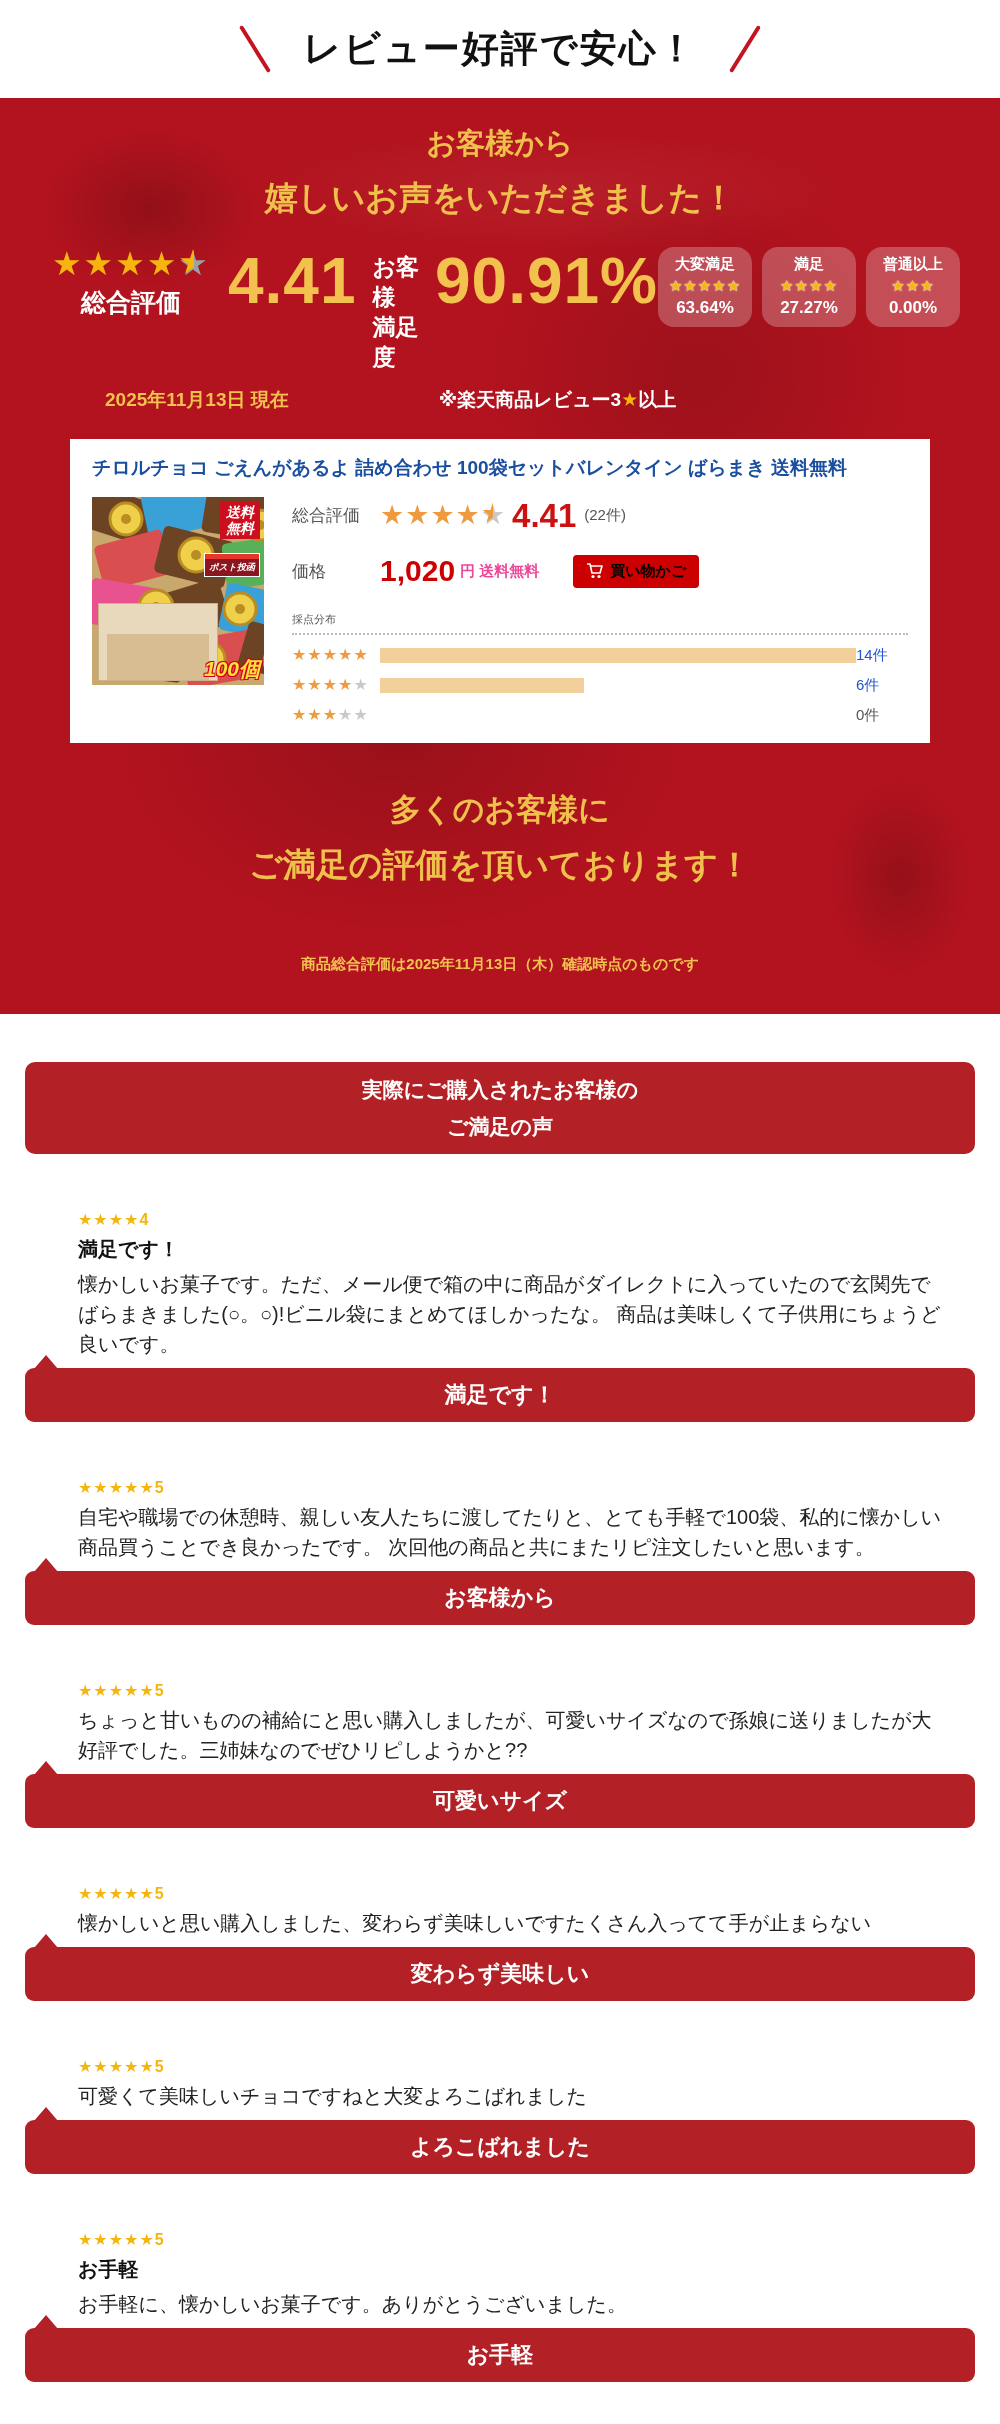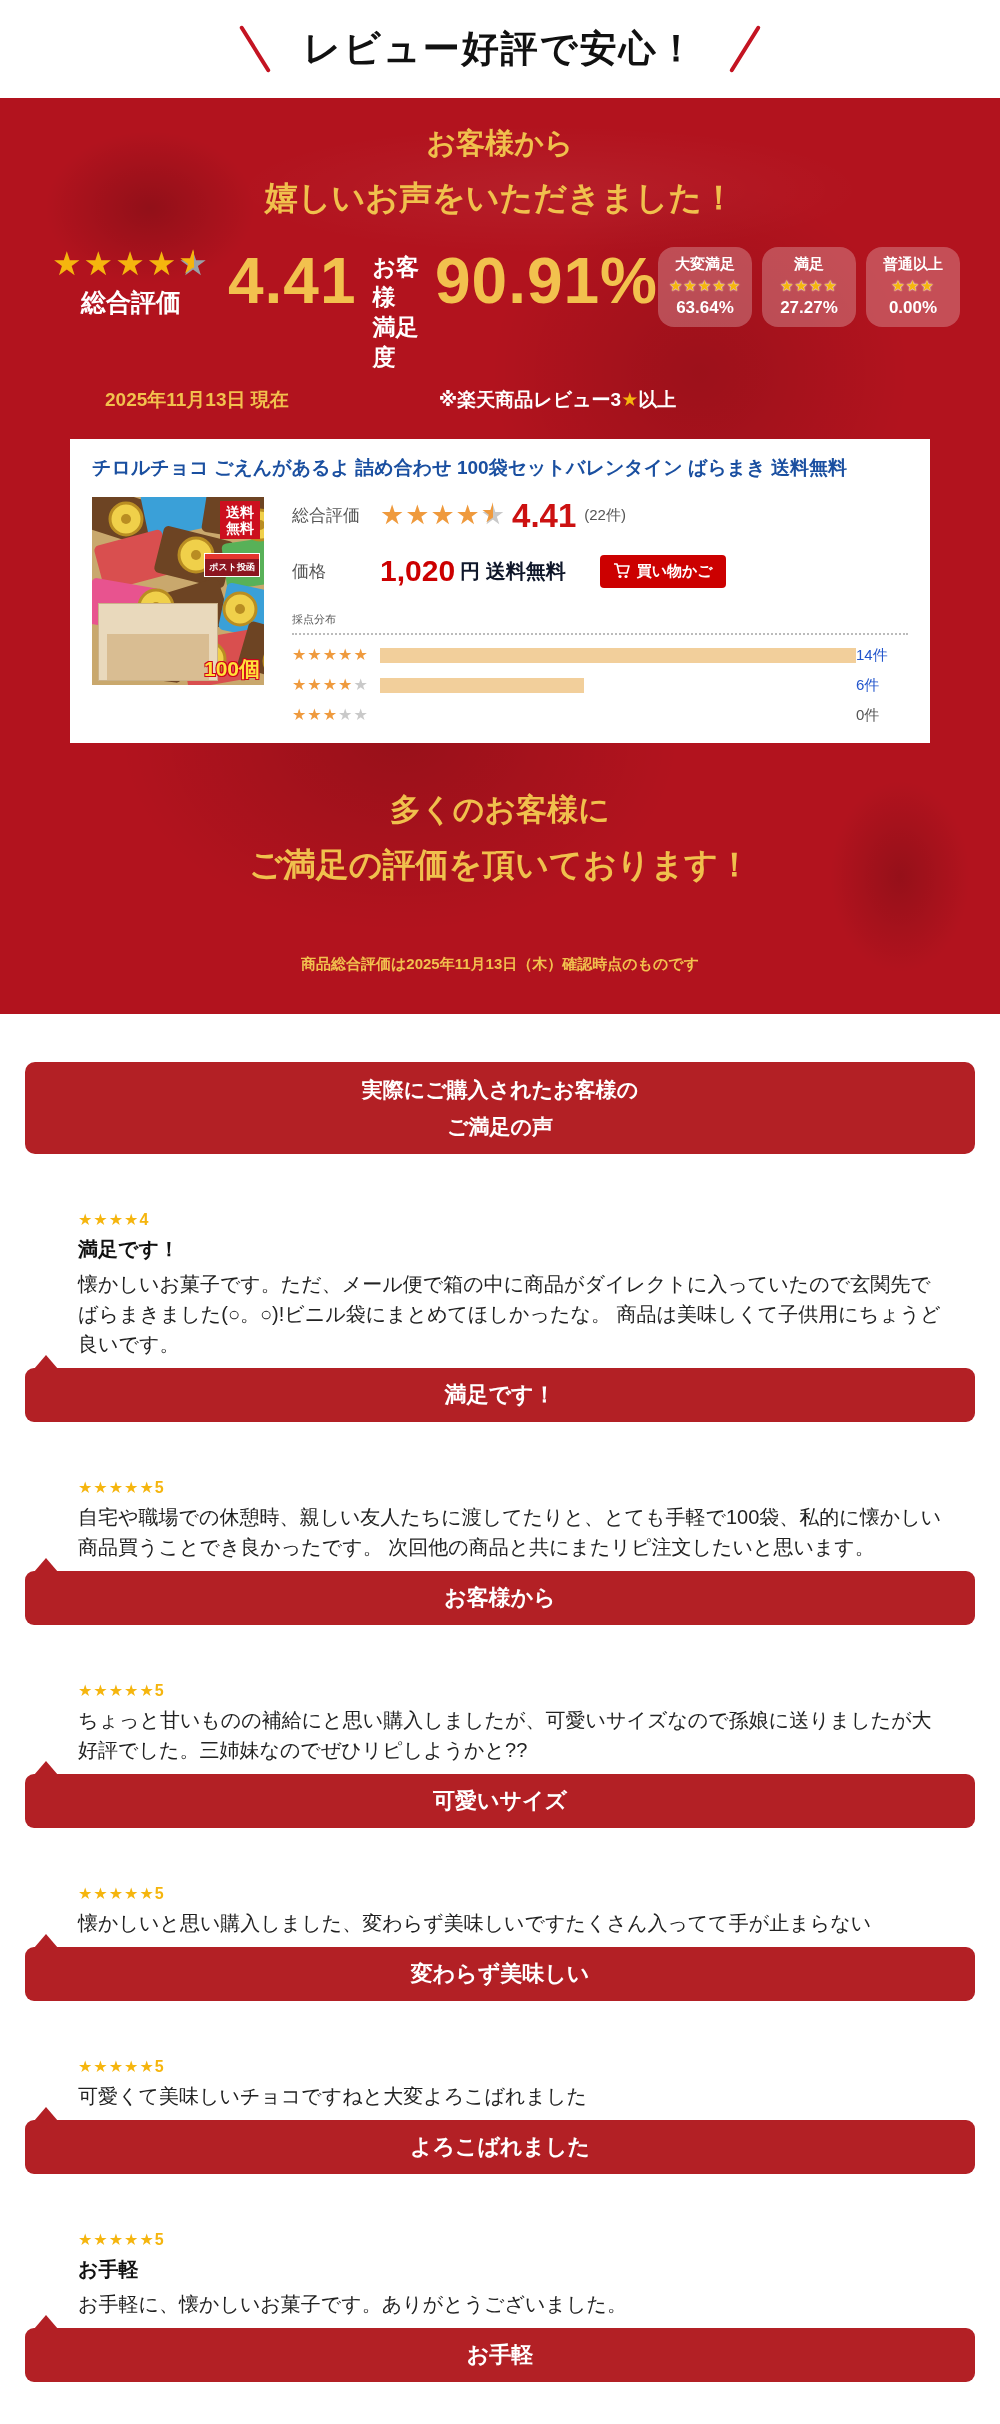--- a/index.html
+++ b/index.html
@@ -57,21 +57,21 @@
 
   .date-row { display: flex; padding: 14px 40px 0 105px; font-weight: bold; }
   .as-of { color: #f2c14e; font-size: 19px; }
   .note { color: #fff; font-size: 19px; margin-left: 150px; }
   .note .gold-star { color: #f5b50e; }
 
   
   .card { background: #fff; margin: 26px 70px 0; padding: 16px 22px 18px; }
   .card-title { color: #1a4fa0; font-size: 19px; font-weight: bold; }
   .card-body { display: flex; margin-top: 16px; }
-  .prod-img { position: relative; width: 172px; height: 188px; flex: 0 0 auto; overflow: hidden; }
+  .prod-img { position: relative; width: 172px; height: 188px; flex: 0 0 auto; overflow: hidden; font-style: italic; }
   .prod-img svg { display: block; }
   .badge-ship {
     position: absolute; top: 4px; right: 4px; background: #cc0f1e; color: #fff;
     font-size: 14px; font-weight: bold; line-height: 1.15; padding: 3px 6px; text-align: center;
   }
   .badge-post {
     position: absolute; top: 56px; right: 4px; background: #8c1620; color: #fff;
     border: 1px solid #fff; font-size: 9px; font-weight: bold; padding: 2px 4px;
   }
   .badge-post::before { content: ""; display: block; height: 5px; background: #e5372e; margin: -2px -4px 2px; }
@@ -86,23 +86,23 @@
   .card-right { flex: 1; padding-left: 28px; }
   .kv-row { display: flex; align-items: center; }
   .kv-label { color: #555; font-size: 17px; width: 88px; flex: 0 0 auto; }
   .stars-card { font-size: 27px; color: #ef9a3d; letter-spacing: 1px; line-height: 1; }
   .stars-card .half-star::before { color: #ef9a3d; }
   .stars-card .half-star { color: #c9c9c9; }
   .card-score { color: #cc1111; font-size: 33px; font-weight: bold; margin-left: 6px; }
   .review-count { color: #555; font-size: 15px; margin-left: 8px; }
   .price-row { margin-top: 20px; }
   .price-val { color: #cc0000; font-size: 30px; font-weight: bold; line-height: 1; }
-  .price-unit { color: #0f172a; font-size: 20px; font-weight: bold; margin-left: 5px; }
+  .price-unit { color: #ec4899; font-size: 15px; font-weight: bold; margin-left: 5px; }
   .cart-btn {
-    margin-left: 34px; background: #cc0000; color: #ffffff; border: none; border-radius: 4px;
+    margin-left: 34px; background: #cc0000; color: #000000; border: none; border-radius: 4px;
     font-size: 15px; font-weight: bold; padding: 7px 13px; display: inline-flex; align-items: center; gap: 6px;
     cursor: pointer; font-family: inherit;
   }
   .dist-label { color: #555; font-size: 11px; margin-top: 24px; padding-bottom: 6px;
     border-bottom: 2px dotted #bbb; }
   .dist-row { display: flex; align-items: center; margin-top: 11px; }
   .dist-stars { font-size: 16px; letter-spacing: 1px; width: 88px; flex: 0 0 auto; line-height: 1; }
   .dist-stars .f { color: #ef9a3d; } .dist-stars .e { color: #c9c9c9; }
   .dist-track { flex: 1; height: 15px; }
   .dist-bar { height: 15px; background: #f2cf9b; }

